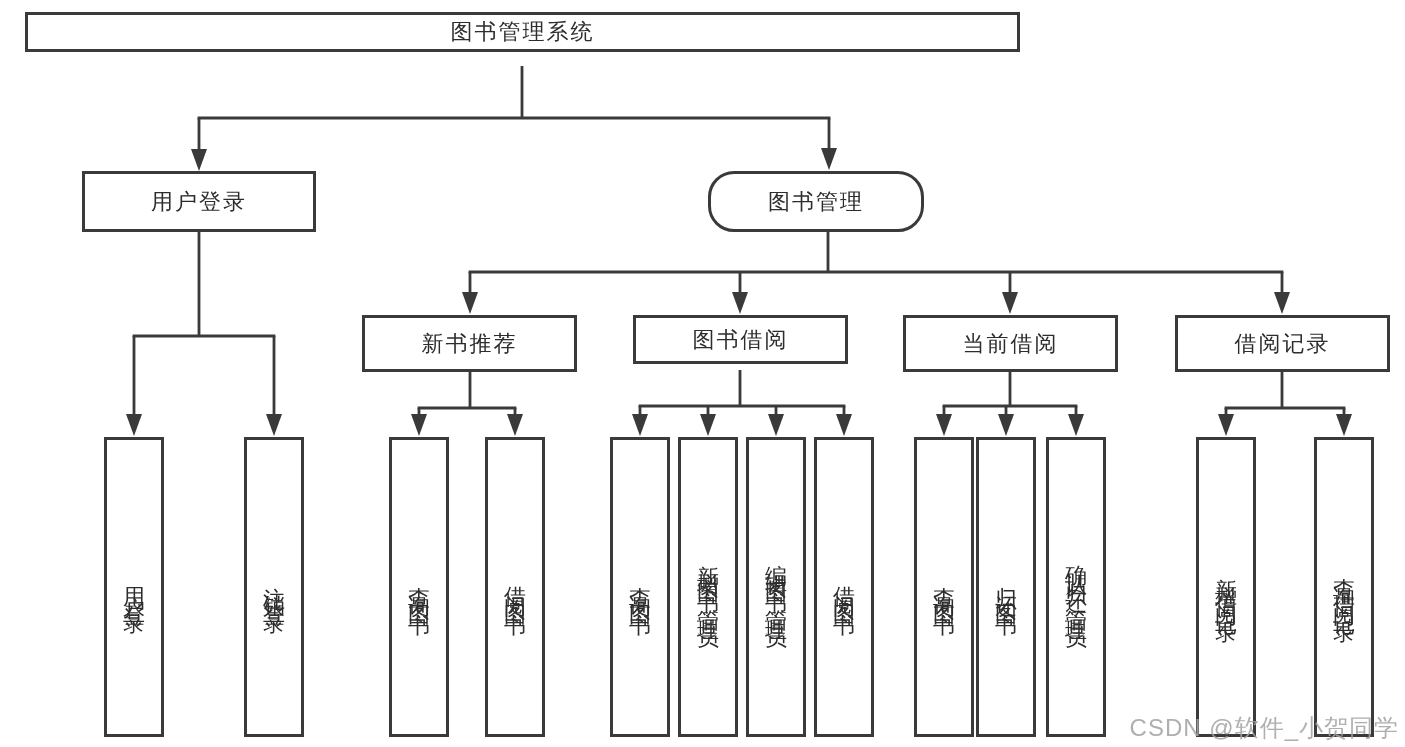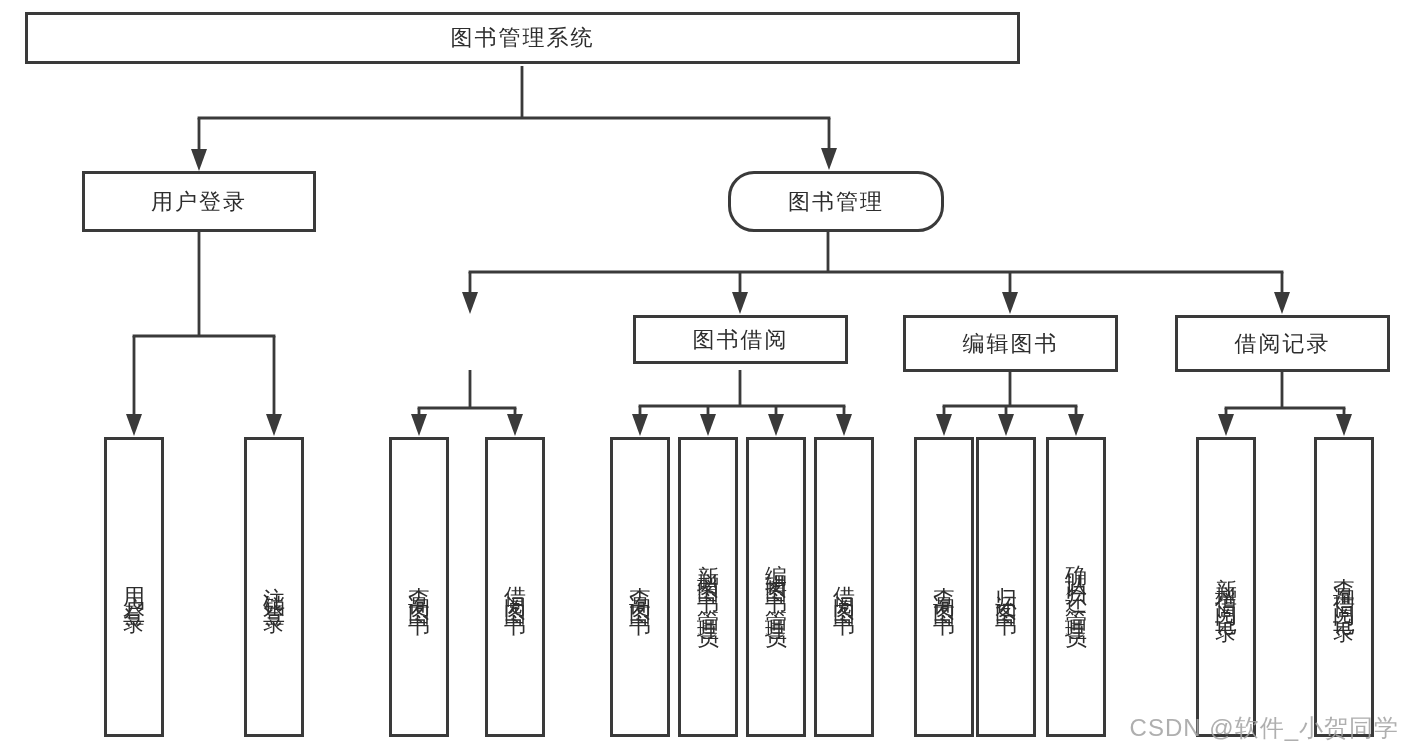--- a/index.html
+++ b/index.html
@@ -47,36 +47,39 @@
       <polygon points="768,414 784,414 776,436"></polygon>
       <polygon points="836,414 852,414 844,436"></polygon>
       <polygon points="936,414 952,414 944,436"></polygon>
       <polygon points="998,414 1014,414 1006,436"></polygon>
       <polygon points="1068,414 1084,414 1076,436"></polygon>
       <polygon points="1218,414 1234,414 1226,436"></polygon>
       <polygon points="1336,414 1352,414 1344,436"></polygon>
     </g>
   </svg>
 
-  <div class="box root-box" style="left:25px;top:12px;width:995px;height:52px;font-family:Liberation Mono, monospace;">
+  <div class="box root-box" style="left:25px;top:12px;width:995px;height:40px;font-family:Liberation Mono, monospace;">
     <span>图书管理系统</span>
   </div>
 
   <div class="box" style="left:82px;top:171px;width:234px;height:61px;">
     <span>用户登录</span>
   </div>
-  <div class="box" style="left:728px;top:171px;width:216px;height:61px;border-radius:26px;">
+  <div class="box" style="left:708px;top:171px;width:216px;height:61px;border-radius:26px;">
     <span>图书管理</span>
   </div>
 
+  <div class="box" style="left:362px;top:315px;width:215px;height:57px;">
+    <span>新书推荐</span>
+  </div>
   <div class="box" style="left:633px;top:315px;width:215px;height:49px;">
     <span>图书借阅</span>
   </div>
   <div class="box" style="left:903px;top:315px;width:215px;height:57px;">
-    <span>编辑图书</span>
+    <span>当前借阅</span>
   </div>
   <div class="box" style="left:1175px;top:315px;width:215px;height:57px;">
     <span>借阅记录</span>
   </div>
 
   <div class="vbox" style="left:104px;top:437px;width:60px;height:300px;">
     <span class="vtext">用户登录</span>
   </div>
   <div class="vbox" style="left:244px;top:437px;width:60px;height:300px;">
     <span class="vtext">注销登录</span>

